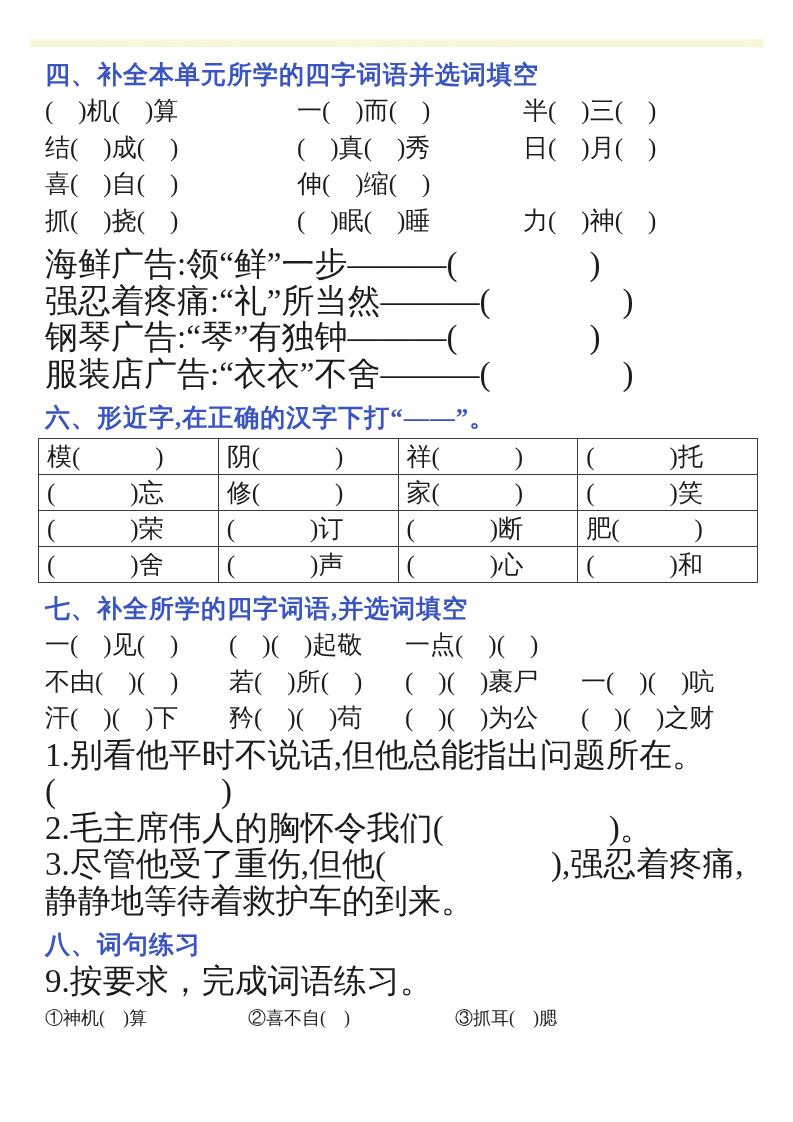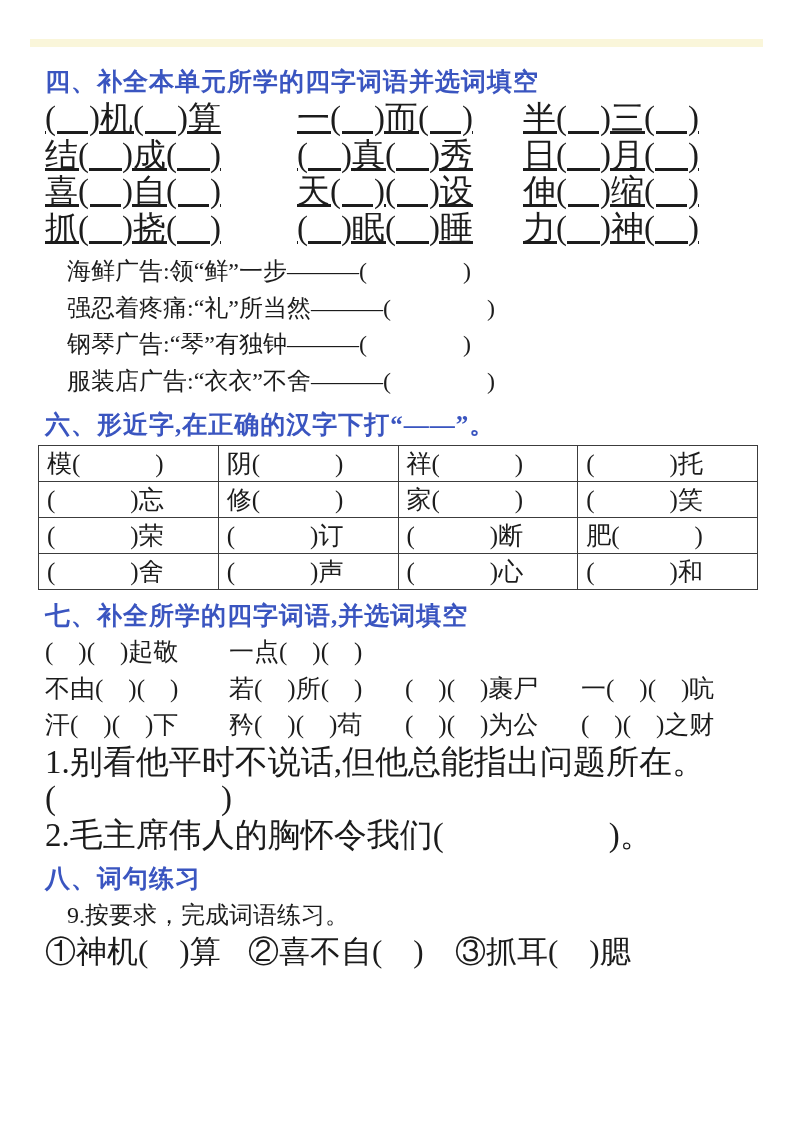--- a/index.html
+++ b/index.html
@@ -17,37 +17,37 @@
   }
   .content{position:absolute;left:0;top:0;width:793px;box-sizing:border-box;
     padding:52px 30px 0 45px;}
   .hd{
     color:#3a55c0;
     font-size:25px;line-height:37px;
     letter-spacing:1px;
     font-weight:600;
     white-space:nowrap;
   }
-  .line{font-size:24px;line-height:36.5px;white-space:nowrap;margin-left:22px;}
-  .row3{display:grid;grid-template-columns:252px 226px 1fr;font-size:33px;line-height:36.5px;text-decoration:underline;}
+  .line{font-size:33px;line-height:36.5px;white-space:nowrap;}
+  .row3{display:grid;grid-template-columns:252px 226px 1fr;font-size:25px;line-height:36.5px;}
   .row4{display:grid;grid-template-columns:184px 176px 176px 1fr;font-size:25px;line-height:36.5px;}
   .cell{white-space:nowrap;}
   .sec{margin-top:7px;}
-  .sec:first-child{margin-top:11px;}
+  .sec:first-child{margin-top:4px;}
   table.match{
     border-collapse:collapse;table-layout:fixed;
     width:720px;margin-left:-7px;margin-top:2px;
   }
   table.match td{
     border:1.5px solid #3c3c3c;
     height:35px;font-size:25px;
     padding:0 0 0 8px;white-space:nowrap;
   }
   .sent{font-size:33px;line-height:36.5px;white-space:normal;}
-  .rowi{display:grid;grid-template-columns:203px 207px 1fr;font-size:31px;line-height:36.5px;}
+  .rowi{display:grid;grid-template-columns:203px 207px 1fr;font-size:18px;line-height:36.5px;}
 </style>
 </head>
 <body>
 
 <div class="page">
   <div class="highlight-strip"></div>
   <div class="content">
 
     <div class="sec">
       <div class="hd">四、补全本单元所学的四字词语并选词填空</div>
@@ -56,21 +56,20 @@
         <span class="cell">一(　)而(　)</span>
         <span class="cell">半(　)三(　)</span>
       </div>
       <div class="row3">
         <span class="cell">结(　)成(　)</span>
         <span class="cell">(　)真(　)秀</span>
         <span class="cell">日(　)月(　)</span>
       </div>
       <div class="row3">
         <span class="cell">喜(　)自(　)</span>
-        <span class="cell">天(　)(　)设</span>
         <span class="cell">伸(　)缩(　)</span>
       </div>
       <div class="row3">
         <span class="cell">抓(　)挠(　)</span>
         <span class="cell">(　)眠(　)睡</span>
         <span class="cell">力(　)神(　)</span>
       </div>
     </div>
 
     <div class="sec">
@@ -108,37 +107,39 @@
             <td>(　　　)心</td>
             <td>(　　　)和</td>
           </tr>
         </tbody>
       </table>
     </div>
 
     <div class="sec">
       <div class="hd">七、补全所学的四字词语,并选词填空</div>
       <div class="row4">
+        <span class="cell">一(　)见(　)</span>
         <span class="cell">(　)(　)起敬</span>
         <span class="cell">一点(　)(　)</span>
       </div>
       <div class="row4">
         <span class="cell">不由(　)(　)</span>
         <span class="cell">若(　)所(　)</span>
         <span class="cell">(　)(　)裹尸</span>
         <span class="cell">一(　)(　)吭</span>
       </div>
       <div class="row4">
         <span class="cell">汗(　)(　)下</span>
         <span class="cell">矜(　)(　)苟</span>
         <span class="cell">(　)(　)为公</span>
         <span class="cell">(　)(　)之财</span>
       </div>
       <div class="sent">1.别看他平时不说话,但他总能指出问题所在。(　　　　　)</div>
       <div class="sent">2.毛主席伟人的胸怀令我们(　　　　　)。</div>
+      <div class="sent">3.尽管他受了重伤,但他(　　　　　),强忍着疼痛,静静地等待着救护车的到来。</div>
     </div>
 
     <div class="sec">
       <div class="hd">八、词句练习</div>
       <div class="line">9.按要求，完成词语练习。</div>
       <div class="rowi">
         <span class="cell">①神机(　)算</span>
         <span class="cell">②喜不自(　)</span>
         <span class="cell">③抓耳(　)腮</span>
       </div>

